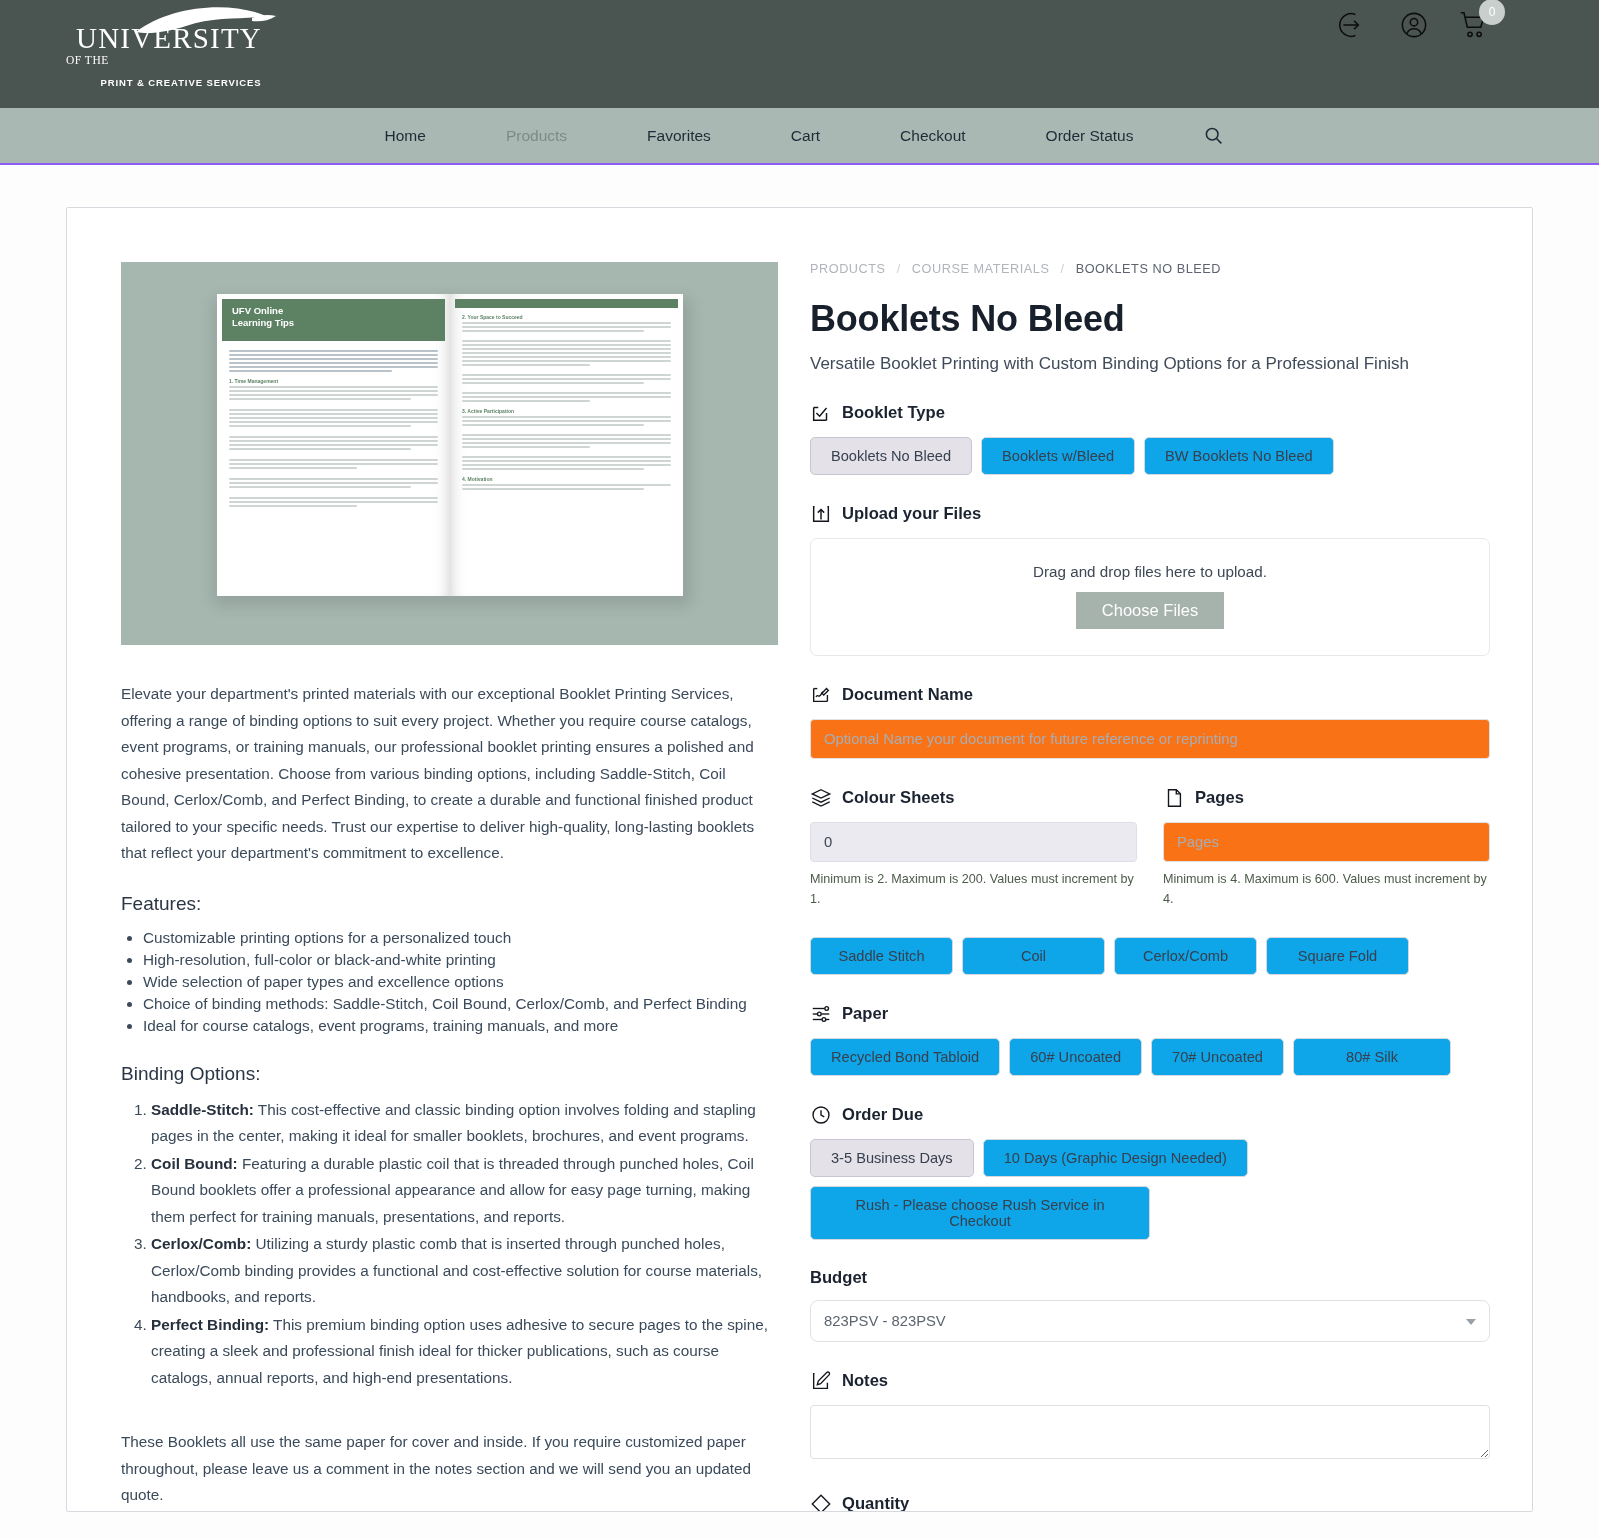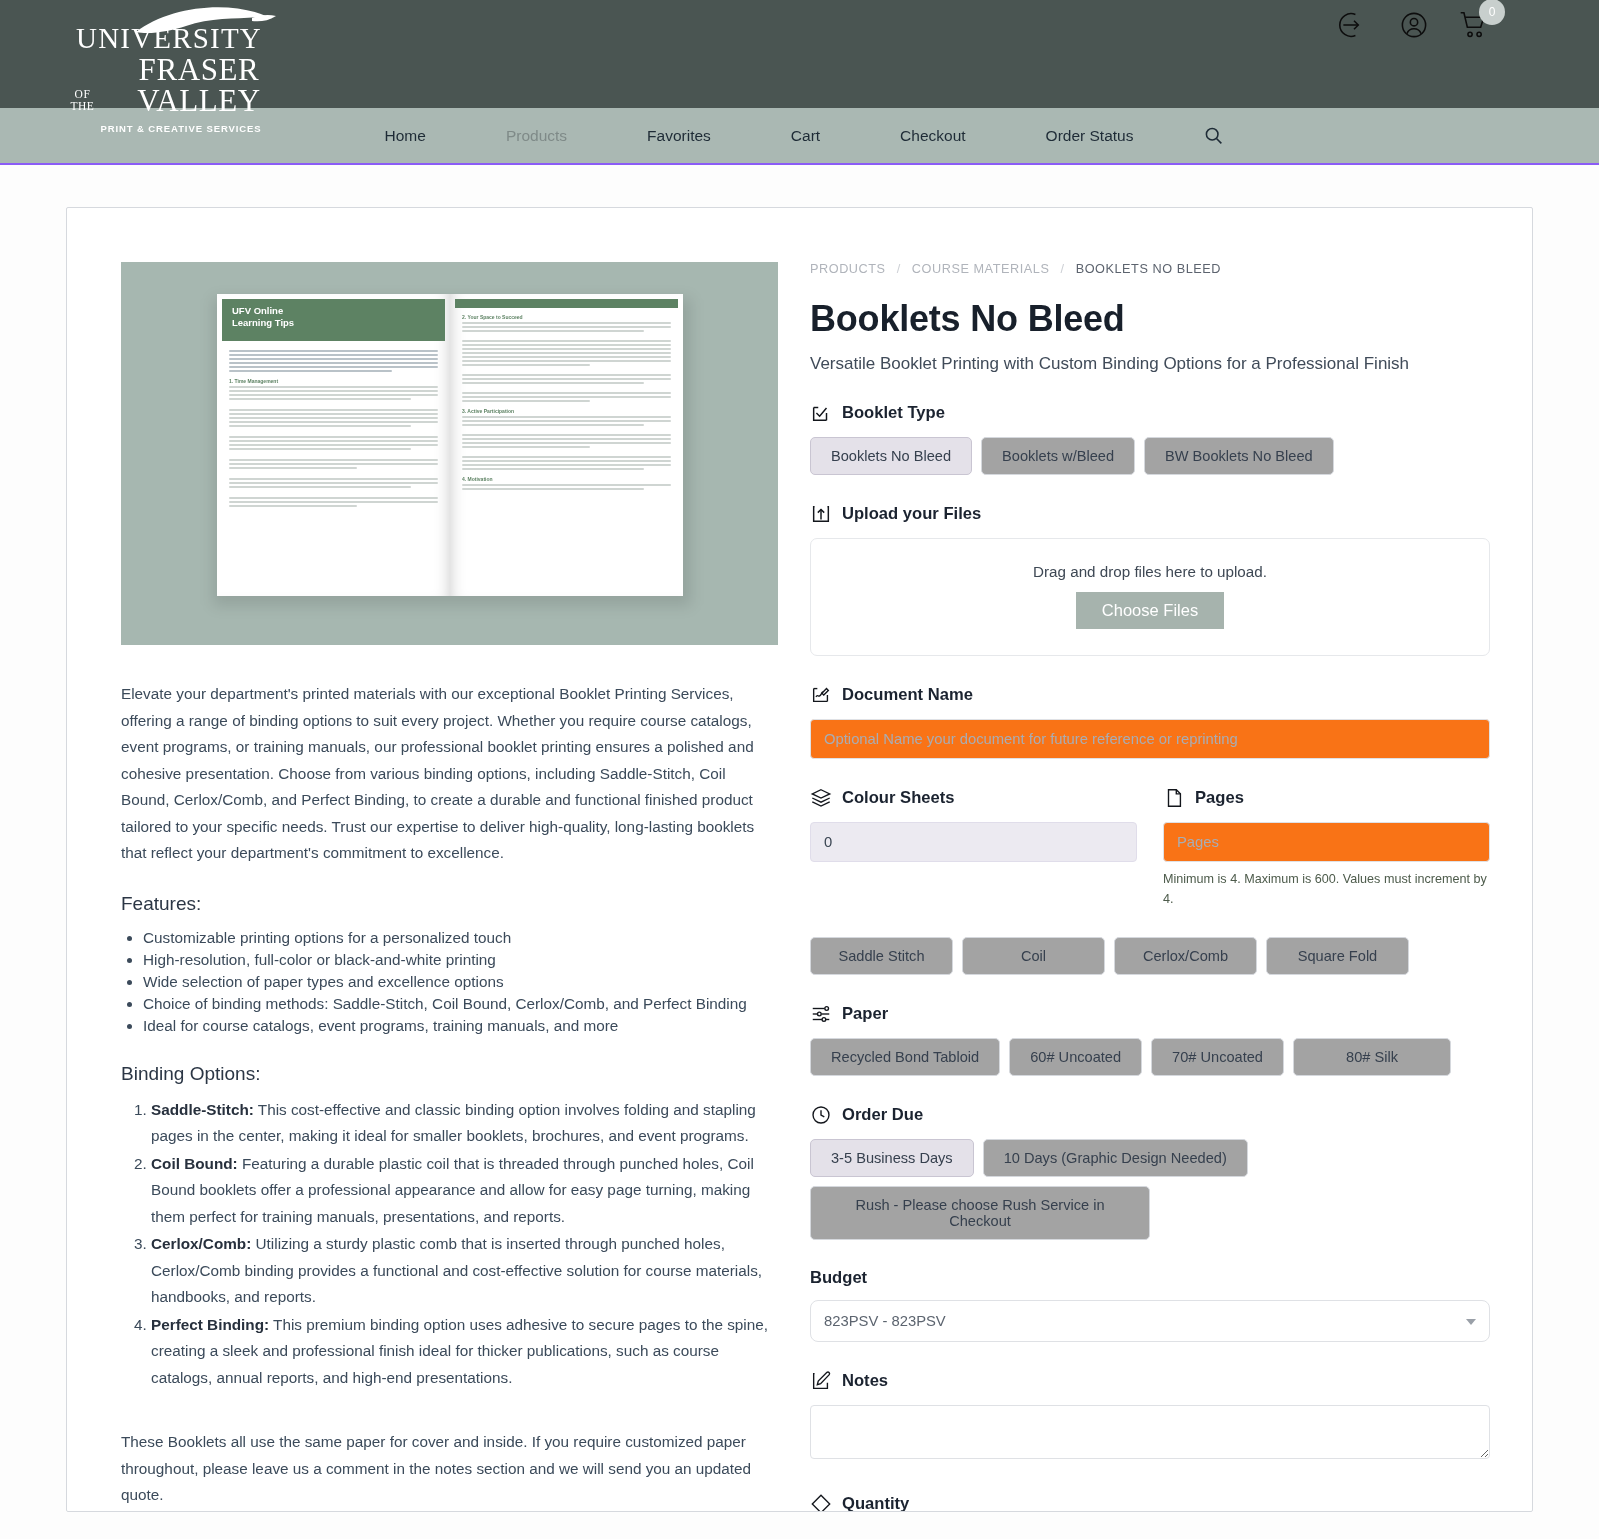--- a/index.html
+++ b/index.html
@@ -180,21 +180,21 @@
     display: flex; align-items: center; gap: 10px;
     font-size: 16.6px; font-weight: bold; color: #1b2330;
     margin-bottom: 13px;
   }
   .ico { width: 22px; height: 22px; flex: 0 0 22px; display: block; }
 
   .optrow { display: flex; flex-wrap: wrap; gap: 9px; }
   .opt {
     border: 1px solid #d5d8dd;
     border-radius: 5px;
-    background: #a3a3a3;
+    background: #0ea5e9;
     color: #36404e;
     font-size: 14.6px;
     padding: 10px 20px;
     cursor: pointer;
     min-width: 72px;
     text-align: center;
   }
   .opt.sel { background: #e4e1e9; border-color: #c9c5d2; }
   .opt.w-bind { min-width: 143px; }
 
@@ -275,21 +275,20 @@
   <div class="logo-wrap">
     <div class="logo-swoosh">
       <svg width="150" height="36" viewBox="0 0 150 36">
         <path d="M2 28 C35 2 95 -4 132 12 C110 16 80 12 52 22 C36 27 16 31 2 28 Z" fill="#ffffff"></path>
         <path d="M118 14 C126 11 134 10 142 12 C134 17 126 18 118 17 Z" fill="#ffffff"></path>
       </svg>
     </div>
     <div class="logo-univ">UNIVERSITY</div>
     <div class="logo-row2">
       <span class="logo-ofthe">OF THE</span>
-      <span class="logo-fv">FRASER VALLEY</span>
     </div>
     <div class="logo-sub">PRINT &amp; CREATIVE SERVICES</div>
   </div>
 
   <div class="header-icons">
     <span class="hicon">
       <svg width="34" height="34" viewBox="0 0 24 24" fill="none" stroke="#0d0d0d" stroke-width="1.1">
         <path d="M15 12 H4.5"></path>
           <path d="M12 9 l3 3 -3 3"></path>
         <path d="M13 4.6 A8 8 0 1 0 13 19.4"></path>
@@ -514,20 +513,21 @@
           <span class="ico">
             <svg width="22" height="22" viewBox="0 0 24 24" fill="none" stroke="#13161c" stroke-width="1.5">
               <path d="M12 3 L21.5 7.5 12 12 2.5 7.5 z"></path>
               <path d="M2.5 12 L12 16.5 21.5 12"></path>
               <path d="M2.5 16.3 L12 20.8 21.5 16.3"></path>
             </svg>
           </span>
           <span>Colour Sheets</span>
         </div>
         <input class="txtinput filled" type="text" value="0" style="">
+        <div class="hint">Minimum is 2. Maximum is 200. Values must increment by 1.</div>
       </div>
       <div>
         <div class="flabel">
           <span class="ico">
             <svg width="22" height="22" viewBox="0 0 24 24" fill="none" stroke="#13161c" stroke-width="1.5">
               <path d="M6 3 H14.5 L19 7.5 V21 H6 z"></path>
               <path d="M14.5 3 V7.5 H19"></path>
             </svg>
           </span>
           <span>Pages</span>

